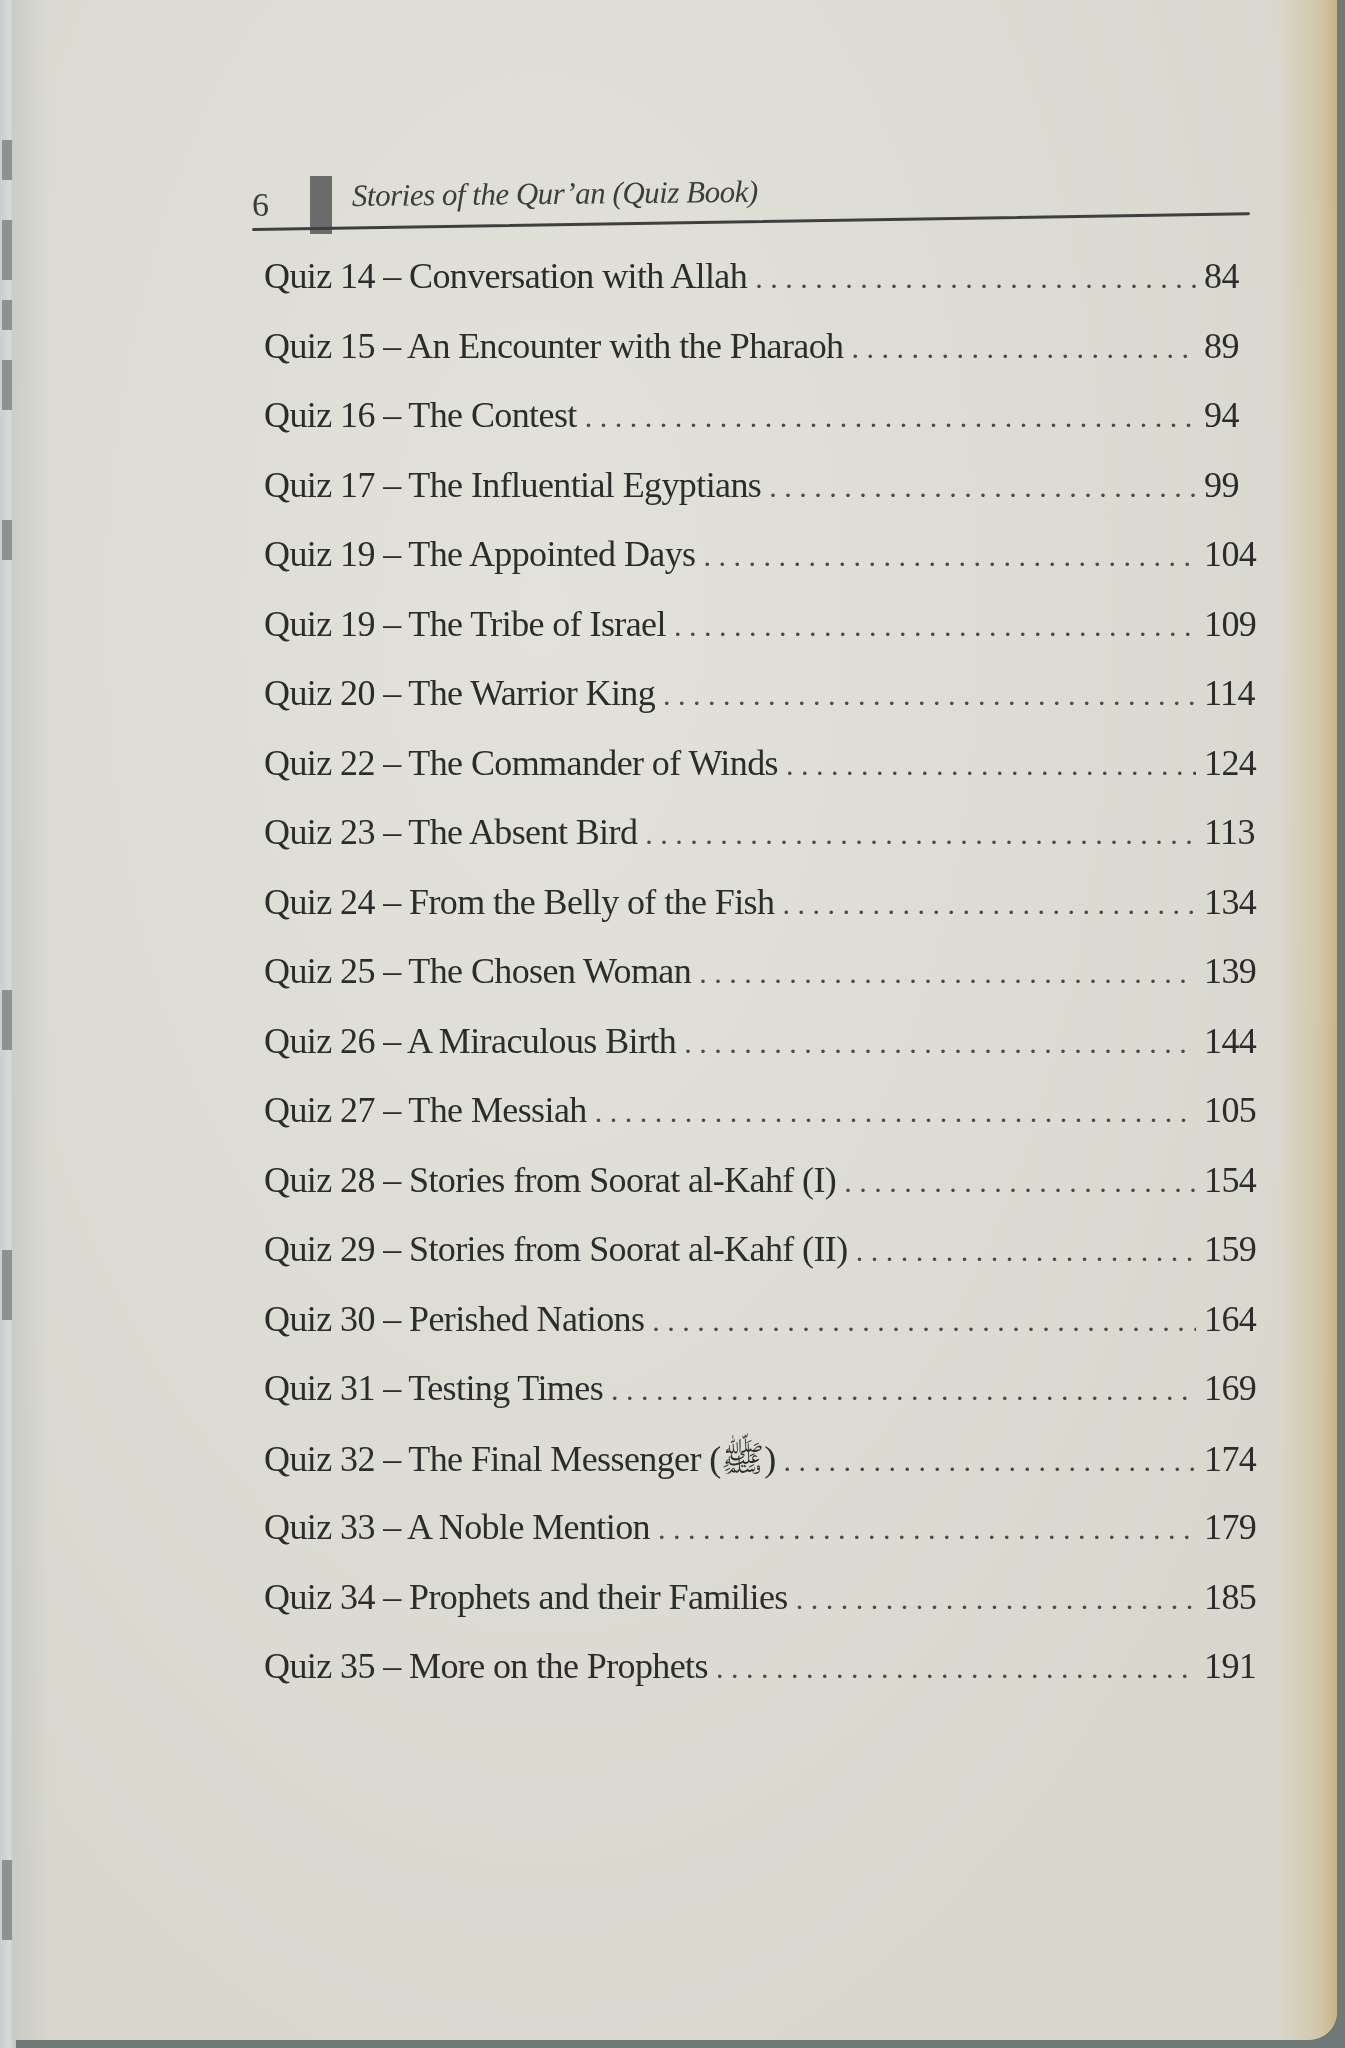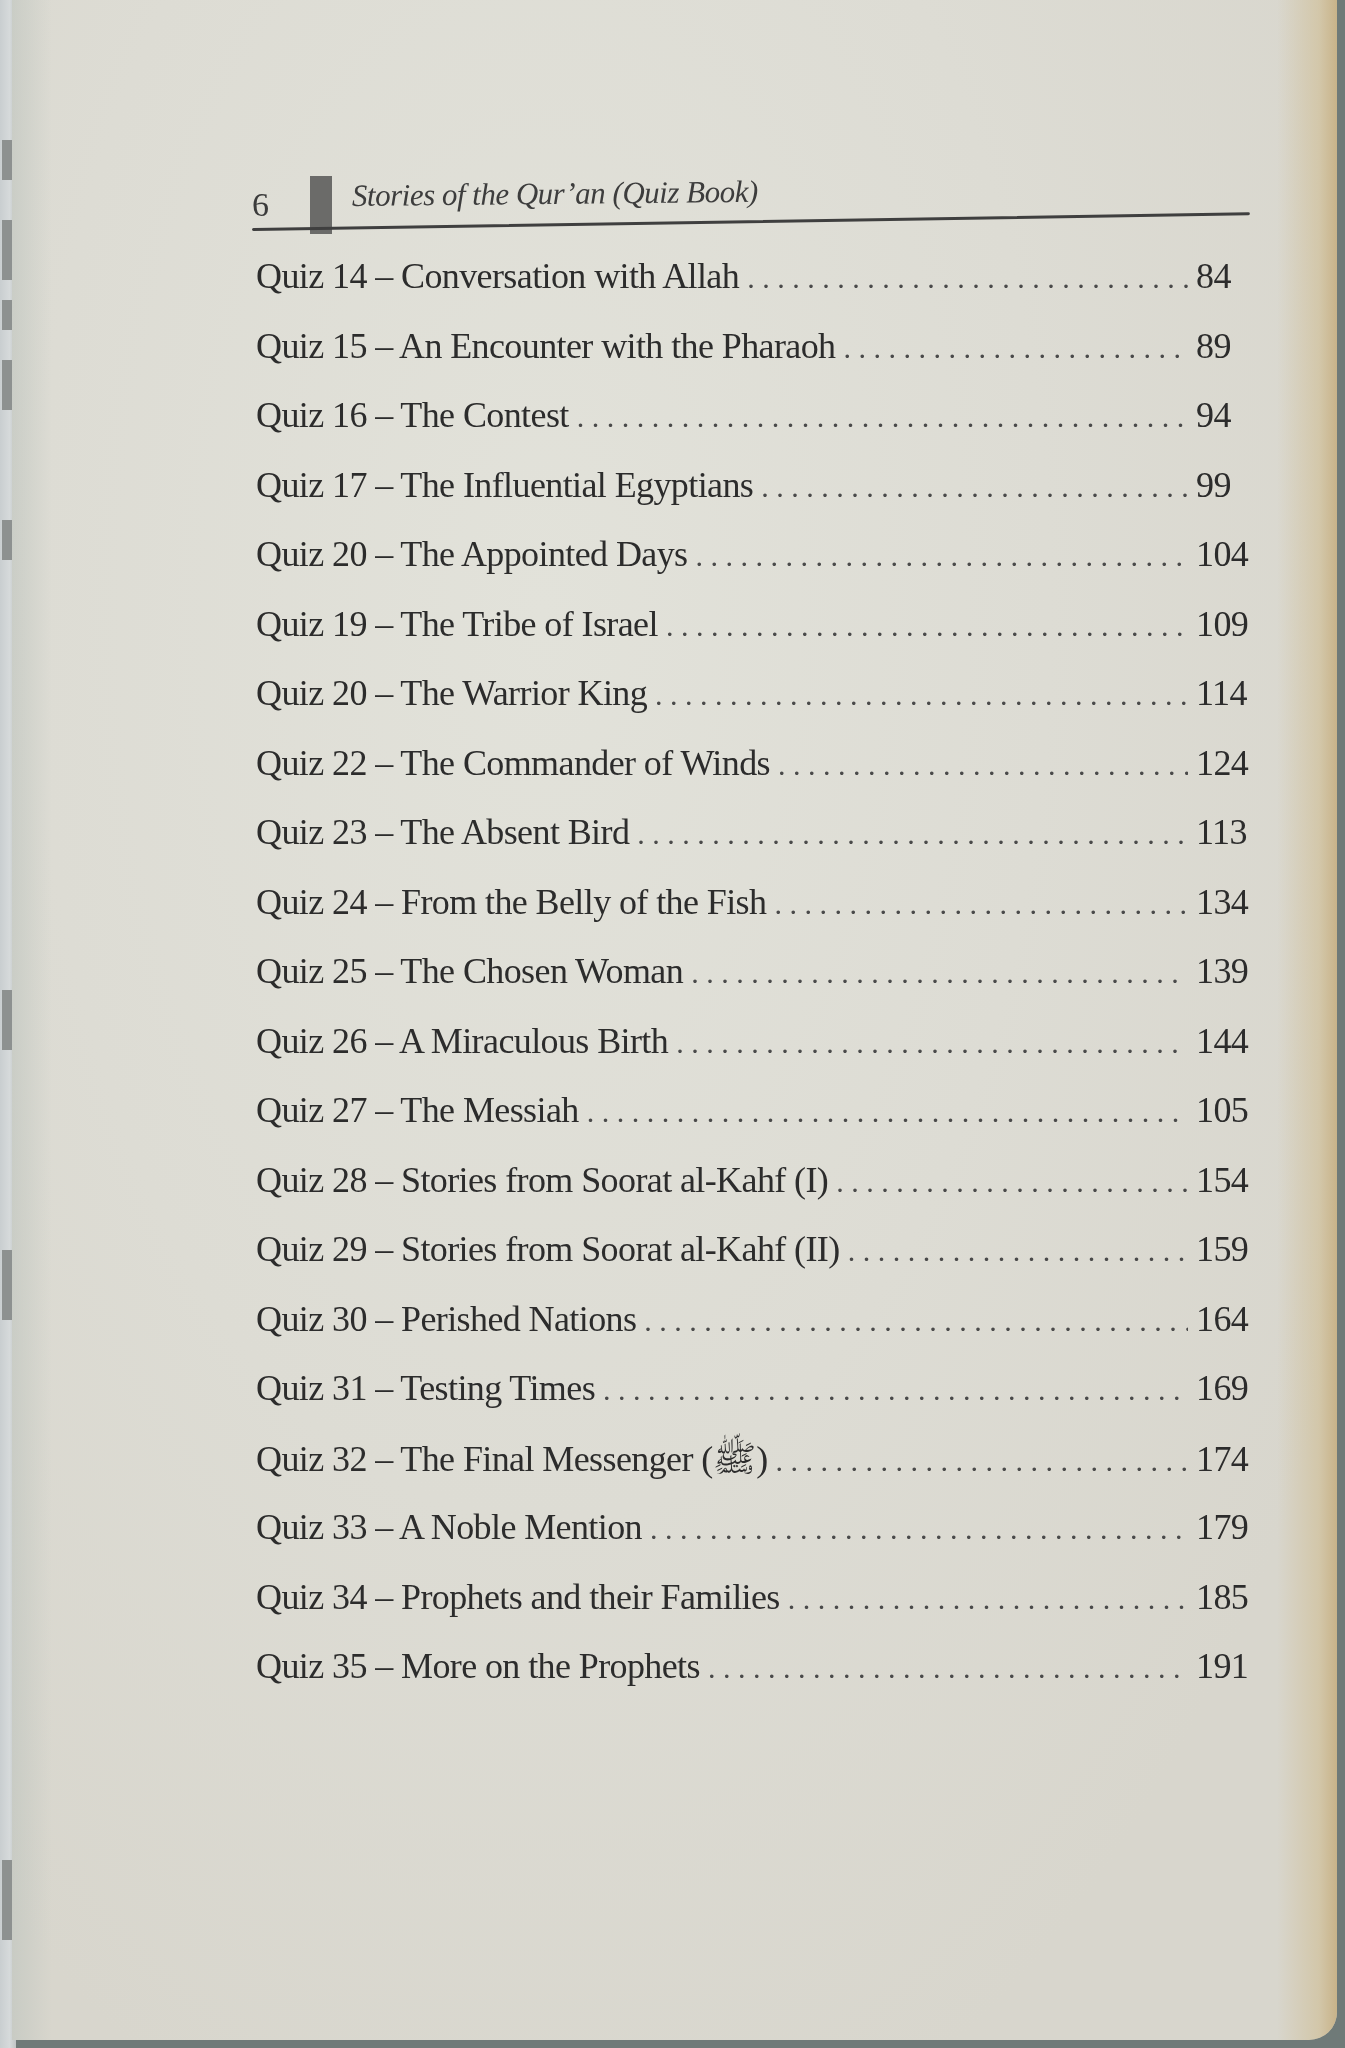--- a/index.html
+++ b/index.html
@@ -95,21 +95,21 @@
       top: 228px;
       width: 998px;
       height: 3px;
       background: #3f3f3f;
       transform: rotate(-0.9deg);
       transform-origin: left center;
       border-radius: 2px;
     }
     .toc {
       position: absolute;
-      left: 244px;
+      left: 252px;
       top: 255px;
       width: 1000px;
       list-style: none;
       margin: 0;
       padding: 0;
     }
     .toc-entry {
       display: flex;
       align-items: baseline;
       height: 69.5px;
@@ -176,21 +176,21 @@
       <span class="toc-title">Quiz 16 – The Contest</span>
       <span class="toc-leader"></span>
       <span class="toc-page">94</span>
     </li>
     <li class="toc-entry">
       <span class="toc-title">Quiz 17 – The Influential Egyptians</span>
       <span class="toc-leader"></span>
       <span class="toc-page">99</span>
     </li>
     <li class="toc-entry">
-      <span class="toc-title">Quiz 20 – The Appointed Days</span>
+      <span class="toc-title">Quiz 19 – The Appointed Days</span>
       <span class="toc-leader"></span>
       <span class="toc-page">104</span>
     </li>
     <li class="toc-entry">
       <span class="toc-title">Quiz 19 – The Tribe of Israel</span>
       <span class="toc-leader"></span>
       <span class="toc-page">109</span>
     </li>
     <li class="toc-entry">
       <span class="toc-title">Quiz 20 – The Warrior King</span>

